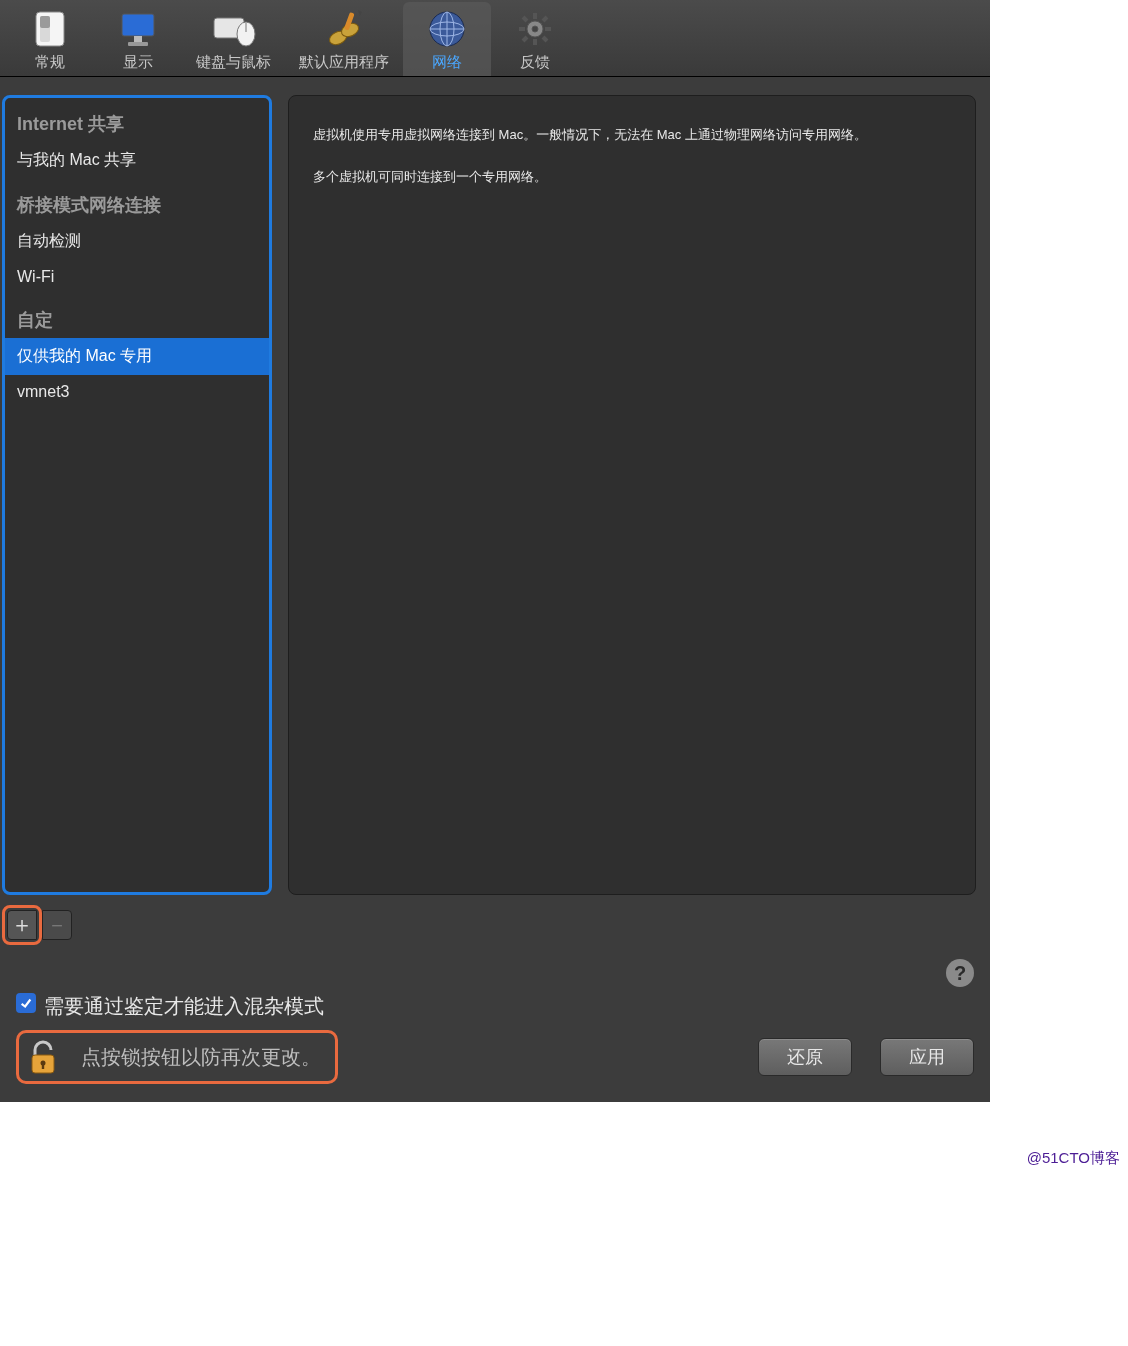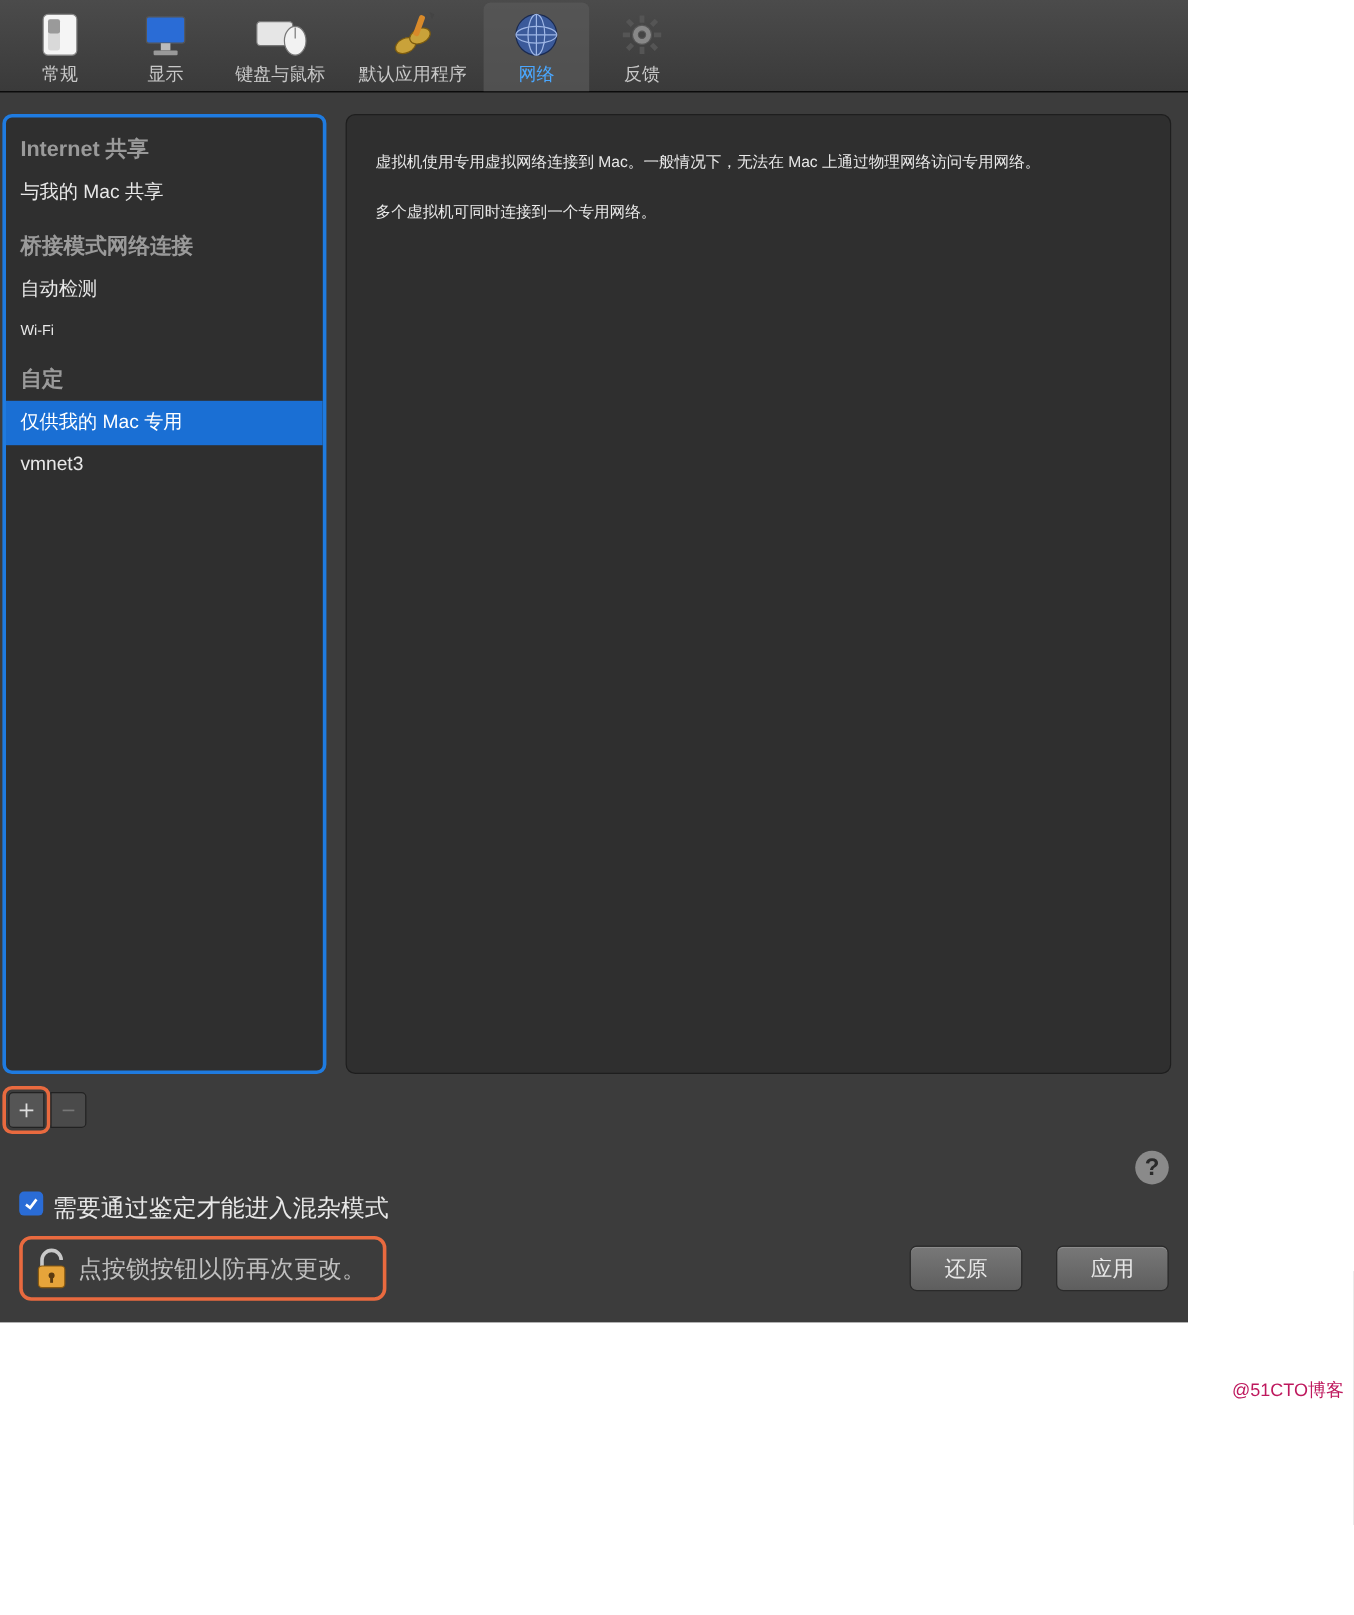--- a/index.html
+++ b/index.html
@@ -27,45 +27,45 @@
   .toolbar .tab .ico{width:48px;height:42px;display:flex;align-items:center;justify-content:center;}
   .toolbar .tab .lbl{font-size:15px;color:#c8c8c8;margin-top:3px;}
   .toolbar .tab.active .lbl{color:var(--tab-active-text);}
   
   .body{padding:18px 14px 10px 2px;display:flex;gap:16px;}
   .sidebar-wrap{display:flex;flex-direction:column;}
   .sidebar{width:270px;height:800px;background:var(--panel);border:3px solid var(--hl-blue);border-radius:8px;overflow:hidden;box-sizing:border-box;}
   .sb-section{padding:14px 12px 6px 12px;color:var(--text-dim);font-size:18px;font-weight:600;}
   .sb-item{padding:8px 12px;font-size:16px;color:var(--text);}
   .sb-item.selected{background:var(--sel);color:var(--sel-text);}
-  .sb-item.wifi{font-size:12px;}
+  .sb-item.wifi{font-size:16px;}
   
   .addremove{display:flex;margin-top:10px;align-items:center;}
   .pm-hl{border:3px solid var(--hl-red);border-radius:8px;padding:2px;display:flex;}
   .pm-btn{width:30px;height:30px;background:#555;border:1px solid #222;display:flex;align-items:center;justify-content:center;font-size:22px;color:#ddd;box-sizing:border-box;}
   .pm-btn.plus{border-radius:4px 0 0 4px;}
   .pm-btn.minus-outside{border-radius:0 4px 4px 0;color:#777;background:#4a4a4a;margin-left:0;border:1px solid #222;}
   
   .detail{flex:1;height:800px;background:var(--panel);border:1px solid var(--panel-border);border-radius:8px;padding:28px 24px;box-sizing:border-box;font-size:13px;line-height:1.7;color:var(--text);}
   .detail p{margin:0 0 20px 0;}
   
   .footer{padding:6px 16px 18px 16px;}
   .help-row{display:flex;justify-content:flex-end;margin-top:-2px;}
   .help-btn{width:28px;height:28px;border-radius:50%;background:#8a8a8a;color:#2a2a2a;display:flex;align-items:center;justify-content:center;font-size:20px;font-weight:700;}
   .chk-row{display:flex;align-items:flex-start;gap:8px;margin-top:6px;font-size:20px;}
   .chk{width:20px;height:20px;background:#2a6cd6;border-radius:4px;display:flex;align-items:center;justify-content:center;color:#fff;font-size:15px;}
   .lock-row{display:flex;align-items:center;justify-content:space-between;margin-top:10px;}
-  .lock-box{display:flex;align-items:center;gap:6px;border:3px solid var(--hl-red);border-radius:10px;padding:6px 14px 6px 8px;color:#bfbfbf;font-size:20px;}
+  .lock-box{display:flex;align-items:center;gap:22px;border:3px solid var(--hl-red);border-radius:10px;padding:6px 14px 6px 8px;color:#bfbfbf;font-size:20px;}
   .lock-ico{width:32px;height:36px;}
   .btn-row{display:flex;gap:28px;}
   .push-btn{background:linear-gradient(#787878,#5e5e5e);color:#e8e8e8;border:1px solid #2a2a2a;border-radius:6px;padding:6px 28px;font-size:18px;box-shadow:inset 0 1px 0 rgba(255,255,255,0.15);}
   
   .page{width:1128px;min-height:1346px;background:#fff;position:relative;}
   .page .window{margin:0;}
-  .wm-text{position:absolute;right:8px;bottom:178px;color:#be185d;font-size:15px;}
+  .wm-text{position:absolute;right:8px;bottom:178px;color:#4c1d95;font-size:15px;}
 </style>
 </head>
 <body>
 <div class="page">
 <div class="window">
 
 <div class="toolbar">
   <div class="tab">
     <div class="ico">
       <svg viewBox="0 0 48 42" width="48" height="42">

